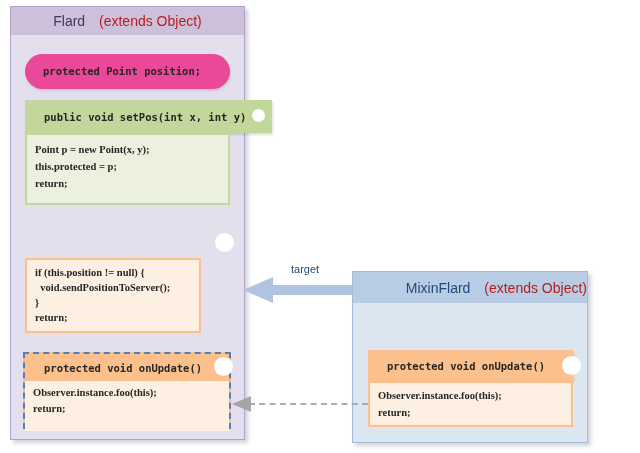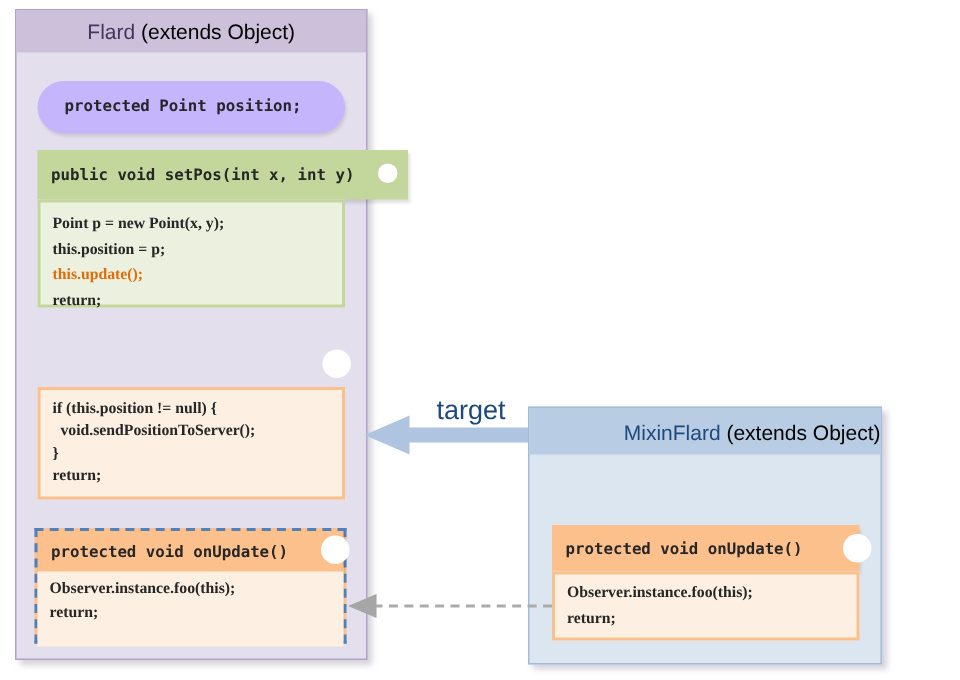--- a/index.html
+++ b/index.html
@@ -11,30 +11,30 @@
   .abs{position:absolute;box-sizing:border-box;}
 
   
   .class-box{border:1px solid #b2a2c7;background:#e4dfec;box-shadow:3px 3px 4px rgba(130,125,150,0.35);}
   .class-box.blue{border:1px solid #a3bbd8;background:#dce6f1;}
   .class-header{display:flex;align-items:center;justify-content:center;font-size:14px;white-space:pre;}
   .class-header.purple{background:#ccc0da;align-items:center;}
   .class-header.blue{background:#b8cce4;}
   .title-name{color:#44365e;}
   .title-name.blue{color:#1f497d;}
-  .title-suffix{color:#000000;}
+  .title-suffix{color:#b91c1c;margin-left:10px;}
 
   
   .mono{font-family:"DejaVu Sans Mono", monospace;font-size:10.5px;font-weight:bold;color:#262626;white-space:pre;}
 
   
-  .pill{background:#c4b5fd;border-radius:17.5px;line-height:35px;padding-left:18px;box-shadow:1px 2px 2px rgba(0,0,0,0.10);}
+  .pill{background:#ec4899;border-radius:17.5px;line-height:35px;padding-left:18px;box-shadow:1px 2px 2px rgba(0,0,0,0.10);}
 
   
-  .m-header{padding-left:9px;display:flex;align-items:center;box-shadow:1px 2px 2px rgba(0,0,0,0.12);}
+  .m-header{padding-left:19px;display:flex;align-items:center;box-shadow:1px 2px 2px rgba(0,0,0,0.12);}
   .m-header.green{background:#c3d69b;}
   .m-header.orange{background:#fbc08c;}
 
   
   .m-body{padding:5px 8px 0 8px;}
   .m-body.green{background:#ebf1de;border:2px solid #c3d69b;}
   .m-body.orange{background:#fdefe2;border:2px solid #fbc08c;}
   .m-body.orange.noborder{border:none;}
   .code-line{line-height:17px;font-family:Liberation Serif, serif;}
   .code-line.tight{line-height:15px;}
@@ -45,46 +45,45 @@
   .circle.green-ring{border:3px solid #c3d69b;}
 
   
   .dashed-wrap{background:#fbc08c;border:2px dashed #4f81bd;}
 
   
   .arrow-shaft-blue{background:#aec4e0;}
   .arrow-head-blue{width:0;height:0;border-top:13px solid transparent;border-bottom:13px solid transparent;border-right:30px solid #aec4e0;}
   .dashed-line{border-top:2px dashed #ababab;}
   .arrow-head-gray{width:0;height:0;border-top:8px solid transparent;border-bottom:8px solid transparent;border-right:19px solid #a6a6a6;}
-  .target-label{font-size:18px;color:#1f497d;}
+  .target-label{font-size:11px;color:#1f497d;}
 </style>
 </head>
 <body>
 
 <div id="canvas">
 
   <div class="abs class-box" style="left:10px;top:6px;width:235px;height:434px;"></div>
 
   <div class="abs class-header purple" style="left:11px;top:7px;width:233px;height:28px;">
     <span class="title-name">Flard</span><span class="title-suffix"> (extends Object)</span>
   </div>
 
   <div class="abs pill mono" style="left:25px;top:54px;width:205px;height:35px;">protected Point position;</div>
 
   <div class="abs m-header green mono" style="left:25px;top:100px;width:247px;height:33px;">public void setPos(int x, int y)</div>
   <div class="abs circle green-ring" style="left:249px;top:106px;"></div>
   <div class="abs m-body green" style="left:25px;top:133px;width:205px;height:72px;padding-top:6px;">
     <div class="code-line mono">Point p = new Point(x, y);</div>
-    <div class="code-line mono">this.position = p;</div>
-    <div class="code-line mono hl">this.update();</div>
+    <div class="code-line mono">this.protected = p;</div>
     <div class="code-line mono">return;</div>
   </div>
 
   <div class="abs circle" style="left:215px;top:233px;"></div>
-  <div class="abs m-body orange" style="left:25px;top:258px;width:205px;height:75px;padding-top:5px;">
+  <div class="abs m-body orange" style="left:25px;top:258px;width:176px;height:75px;padding-top:5px;">
     <div class="code-line tight mono">if (this.position != null) {</div>
     <div class="code-line tight mono">  void.sendPositionToServer();</div>
     <div class="code-line tight mono">}</div>
     <div class="code-line tight mono">return;</div>
   </div>
 
   <div class="abs dashed-wrap" style="left:23px;top:352px;width:208px;height:77px;">
     <div class="m-header mono" style="height:27px;">protected void onUpdate()</div>
     <div class="m-body orange noborder" style="height:46px;padding-top:4px;">
       <div class="code-line mono" style="line-height:16px;">Observer.instance.foo(this);</div>

